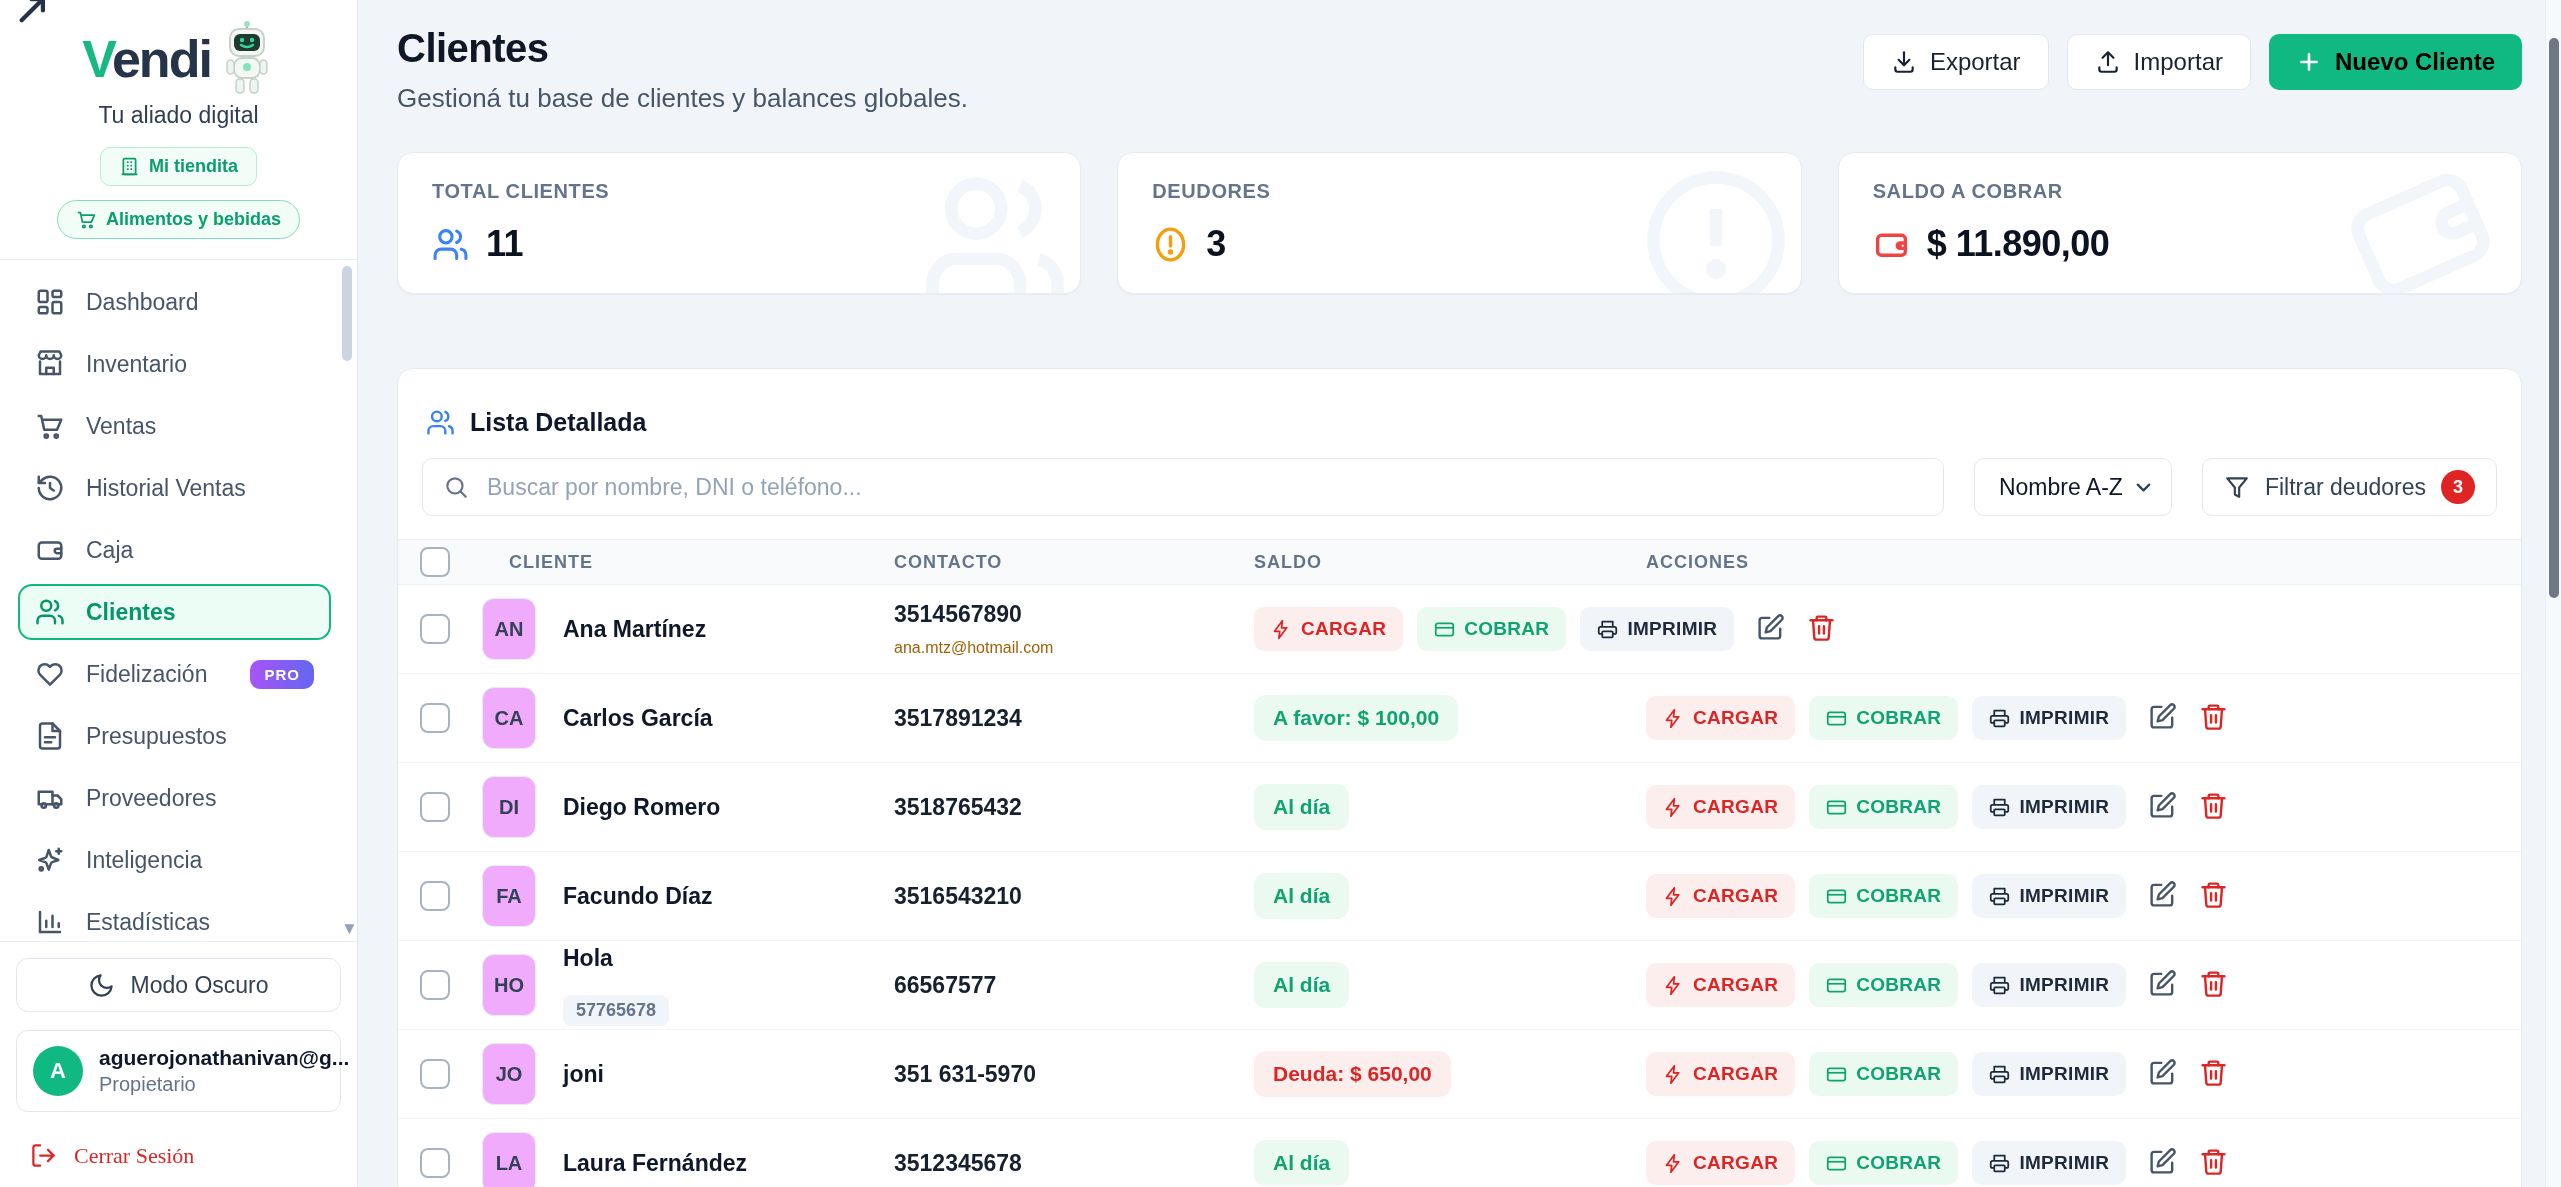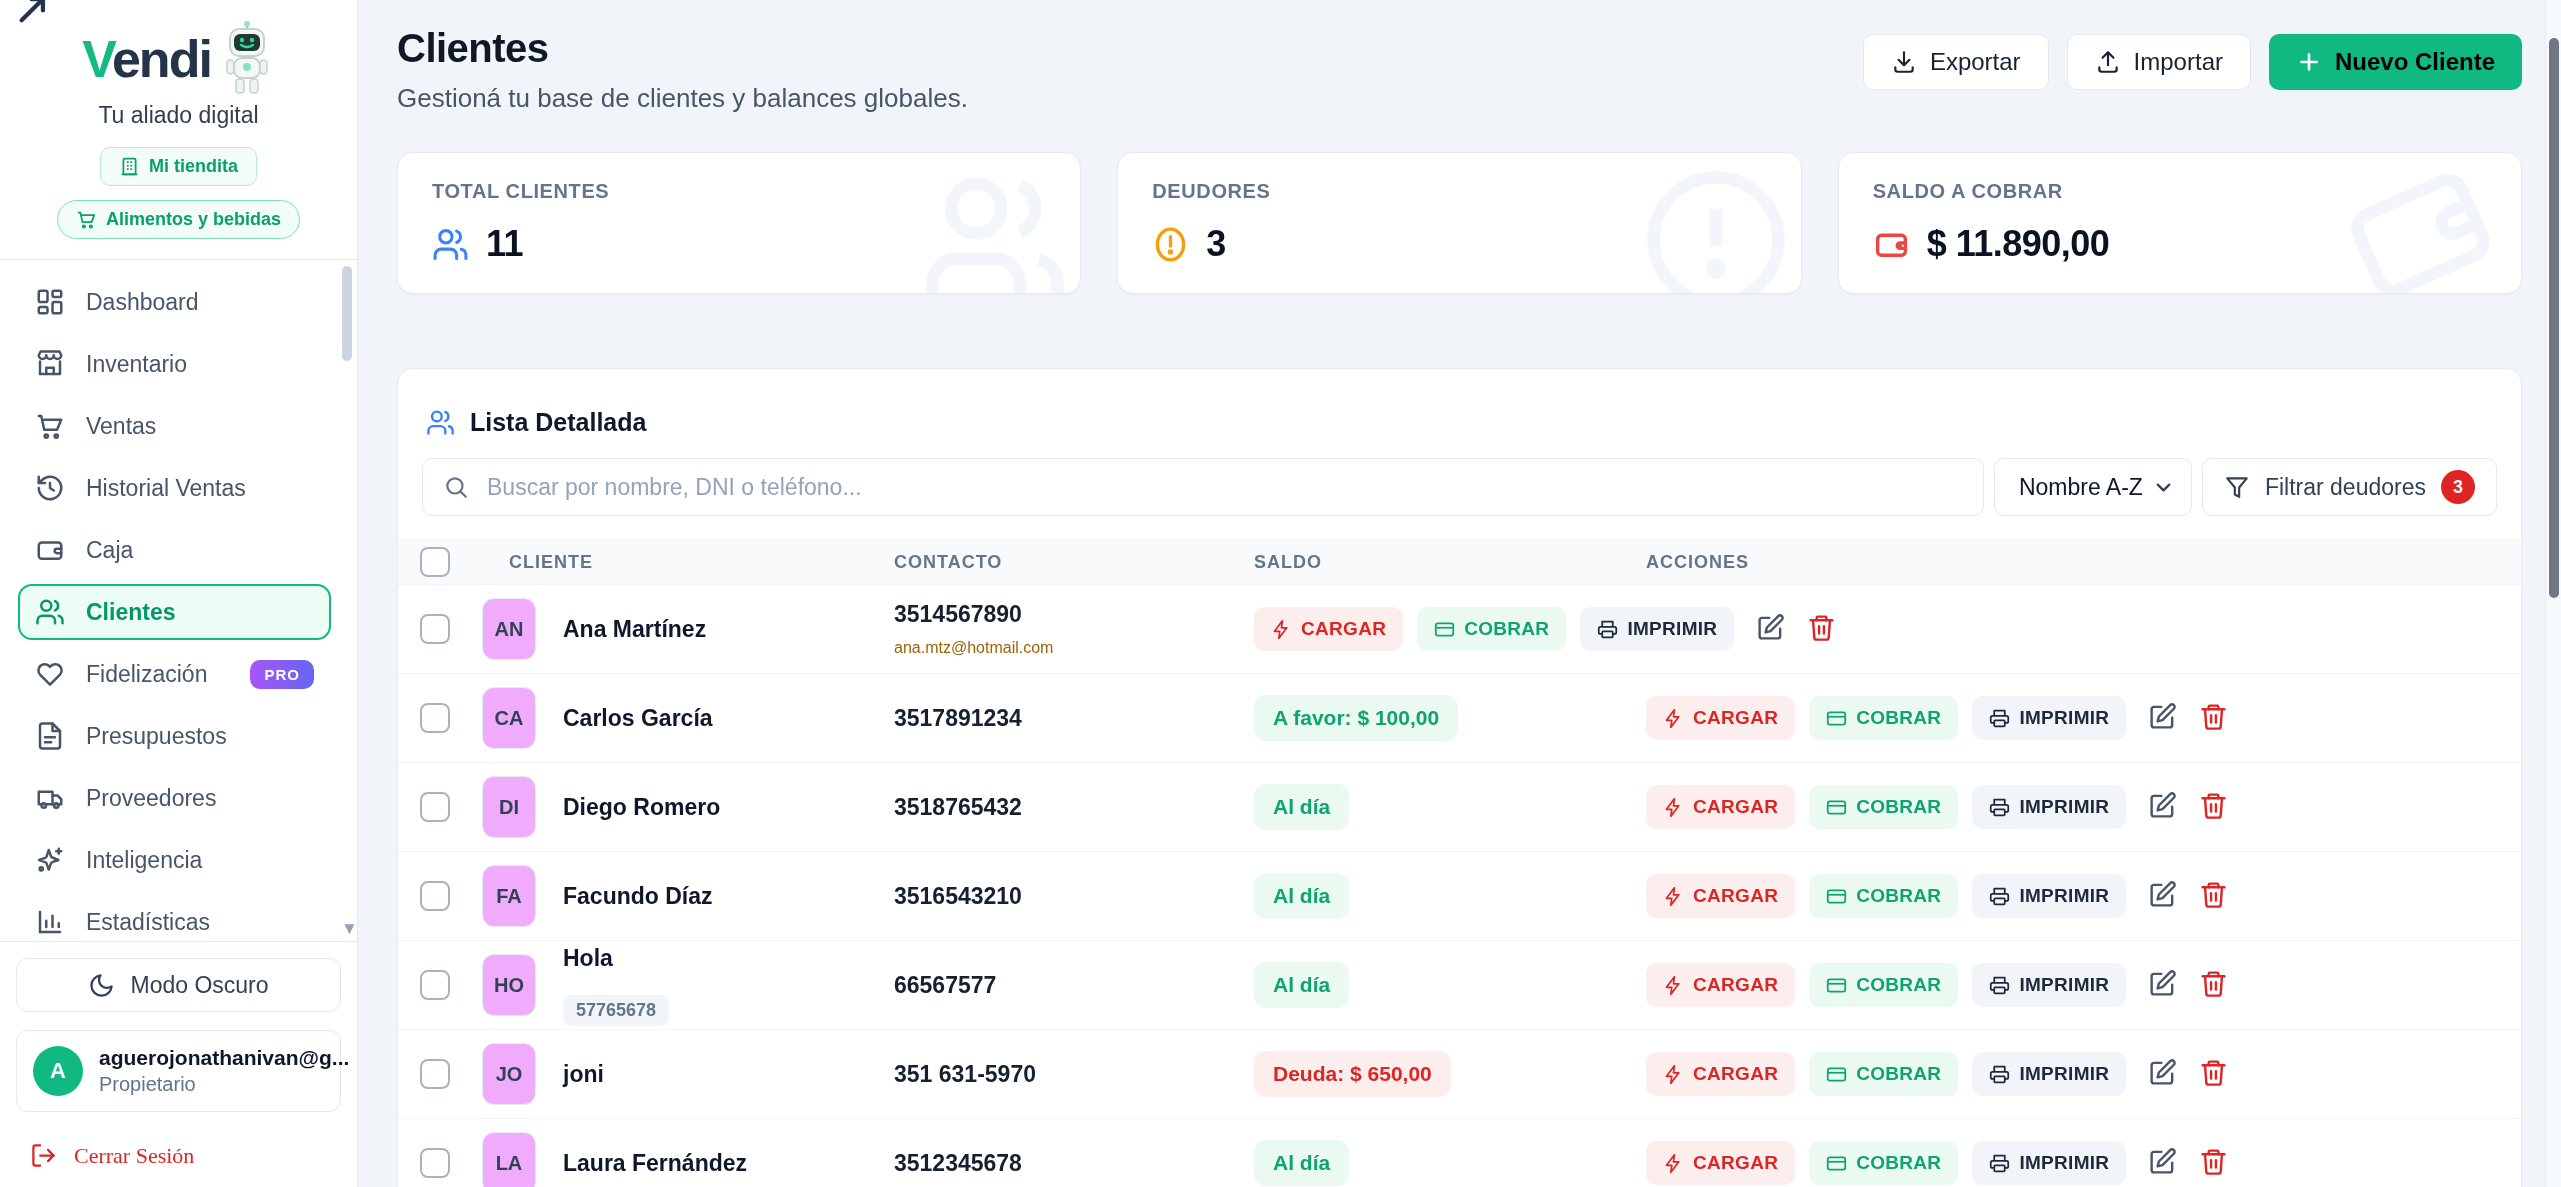--- a/index.html
+++ b/index.html
@@ -103,21 +103,21 @@
   .c-blue { color: #3b82f6; } .c-orange { color: #f59e0b; } .c-red { color: #ef4444; }
 
   
   .table-card {
     margin-top: 74px; background: #fff; border: 1px solid #e7ecf2; border-radius: 16px;
     height: 1000px; box-shadow: 0 1px 2px rgba(16,24,40,.04); overflow: hidden;
   }
   .list-head { display: flex; align-items: center; gap: 15px; padding: 39px 28px 0; }
   .list-head svg { width: 29px; height: 29px; color: #3b82f6; }
   .list-title { font-size: 25px; font-weight: 700; color: #0f172a; }
-  .controls { display: flex; gap: 10px; padding: 21px 24px 23px; align-items: flex-end; }
+  .controls { display: flex; gap: 30px; padding: 21px 24px 23px; align-items: flex-end; }
   .search { flex: 1; position: relative; }
   .search svg { position: absolute; left: 21px; top: 16px; width: 26px; height: 26px; color: #64748b; }
   .search input {
     width: 100%; height: 58px; border: 1px solid #e2e8f0; border-radius: 10px;
     padding: 0 20px 0 64px; font-size: 23px; color: #0f172a; font-family: inherit; outline: none; background: #fff;
   }
   .search input::placeholder { color: #94a3b8; }
   .sort {
     width: 198px; height: 58px; border: 1px solid #e2e8f0; border-radius: 10px; background: #fff;
     display: flex; align-items: center; justify-content: space-between; padding: 0 16px 0 24px;

